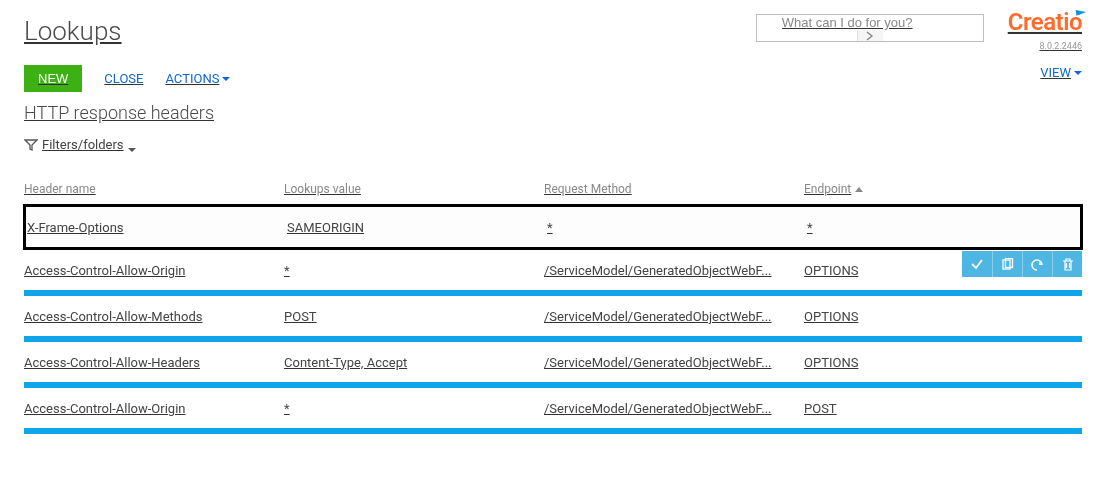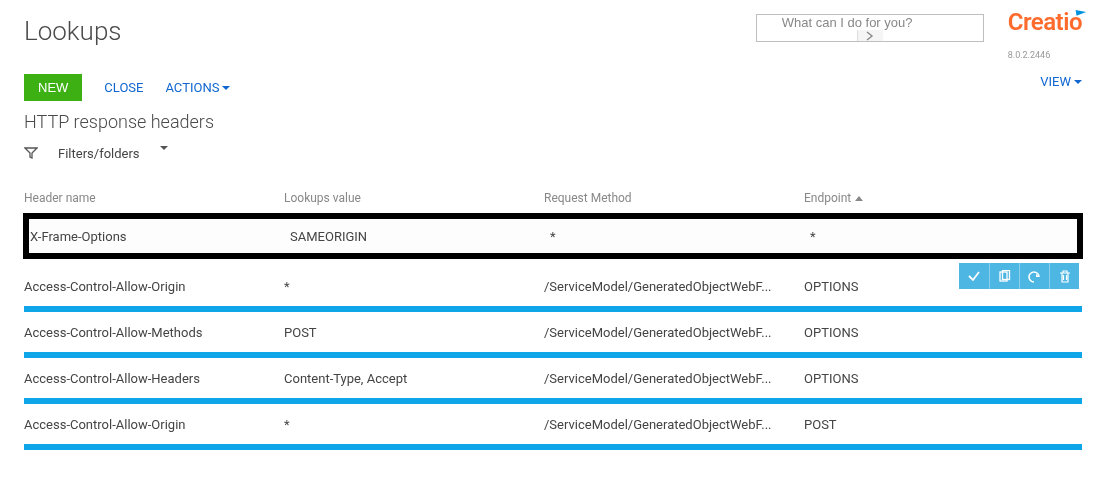--- a/index.html
+++ b/index.html
@@ -7,20 +7,21 @@
       font-family: -apple-system, BlinkMacSystemFont, "Segoe UI", Roboto, Arial, sans-serif;
       background: #fff;
       color: #333;
       width: 1100px;
       height: 500px;
       overflow: hidden;
       font-size: 13px;
     }
     .page {
       padding: 10px 18px 0 24px;
+      text-decoration: underline;
     }
     .header-row {
       display: flex;
       align-items: flex-start;
       justify-content: space-between;
       margin-bottom: 14px;
     }
     .page-title {
       font-size: 26px;
       font-weight: 300;
@@ -57,20 +58,21 @@
       height: 26px;
       display: flex;
       align-items: center;
       justify-content: center;
       color: #888;
       background: #f5f5f5;
       border-left: 1px solid #ddd;
       cursor: pointer;
     }
     .brand-block {
+      text-align: right;
     }
     .brand-logo {
       font-size: 24px;
       font-weight: 600;
       color: #ff6b2c;
       letter-spacing: -0.5px;
       position: relative;
       line-height: 1;
     }
     .brand-logo .accent {
@@ -80,21 +82,21 @@
       width: 0;
       height: 0;
       border-left: 10px solid #0093dd;
       border-top: 4px solid transparent;
       border-bottom: 2px solid transparent;
       transform: rotate(-10deg);
     }
     .brand-version {
       font-size: 9px;
       color: #999;
-      margin-top: 16px;
+      margin-top: 7px;
     }
     .toolbar-row {
       display: flex;
       align-items: flex-start;
       justify-content: space-between;
       margin-bottom: 10px;
     }
     .toolbar-left {
       display: flex;
       align-items: center;
@@ -126,22 +128,22 @@
       display: inline-block;
     }
     .subtitle {
       font-size: 18px;
       font-weight: 300;
       color: #4a4a4a;
       margin-bottom: 14px;
     }
     .filters-row {
       display: flex;
-      align-items: flex-start;
-      gap: 20px;
+      align-items: flex-end;
+      gap: 4px;
       color: #444;
       font-size: 13px;
       margin-bottom: 10px;
       cursor: pointer;
     }
     .filter-icon svg { display: block; }
     .grid-head {
       display: grid;
       grid-template-columns: 260px 260px 260px 1fr;
       padding: 8px 0;
@@ -172,22 +174,22 @@
       position: relative;
     }
     .grid-row .cell {
       padding-right: 12px;
       white-space: nowrap;
       overflow: hidden;
       text-overflow: ellipsis;
     }
     .grid-row.selected {
       background: #fdfdfd;
-      border: 6px solid #000000;
-      margin: -1px -1px 7px -1px;
+      border: 3px solid #000000;
+      margin: -1px -1px 0 -1px;
       padding-left: 1px;
     }
     .grid-row.selected .cell:last-child {
       border-bottom: 1px dotted #aaa;
       height: 26px;
       line-height: 26px;
       margin-top: 10px;
     }
     .row-actions {
       position: absolute;

